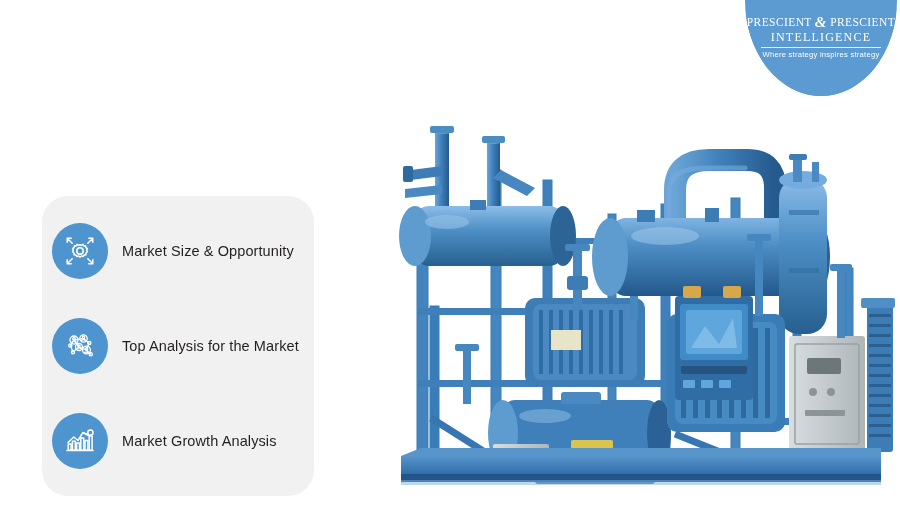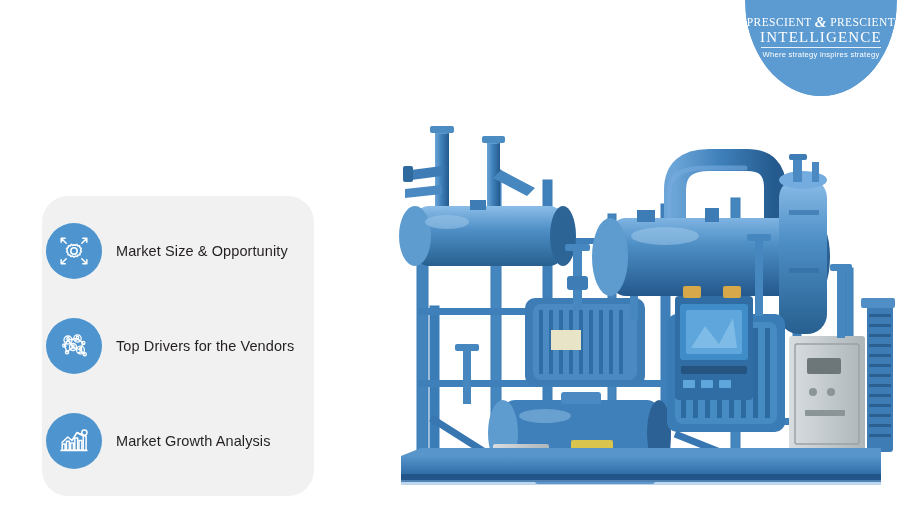--- a/index.html
+++ b/index.html
@@ -75,21 +75,21 @@
     line-height: 13px;
   }
   .logo-l1 .amp {
     font-size: 15px;
     font-weight: 700;
     font-style: italic;
     vertical-align: -1px;
   }
   .logo-l2 {
     font-family: "Liberation Serif", serif;
-    font-size: 15px;
+    font-size: 12px;
     letter-spacing: 1.2px;
     line-height: 15px;
     margin-top: 1px;
   }
   .logo-rule {
     width: 120px;
     height: 1px;
     background: rgba(255,255,255,0.85);
     margin: 2px auto 2px auto;
   }
@@ -116,21 +116,21 @@
     left: 0; top: 0;
     width: 272px; height: 300px;
     display: flex;
     flex-direction: column;
     justify-content: space-around;
     padding: 8px 0;
   }
   .feature-row {
     display: flex;
     align-items: center;
-    padding-left: 4px;
+    padding-left: 10px;
     height: 64px;
     text-align: center;
   }
   .feature-icon {
     width: 56px;
     height: 56px;
     min-width: 56px;
     border-radius: 50%;
     background: #4e95cf;
     display: flex;
@@ -204,21 +204,21 @@
             <path d="M15.2 20.8 a2.2 2.2 0 0 1 3.6 0"></path>
             <circle cx="24.5" cy="22" r="3.9"></circle>
             <circle cx="24.5" cy="20.9" r="1.25"></circle>
             <path d="M22.5 25 a2.5 2.5 0 0 1 4 0"></path>
             <circle cx="8.3" cy="17.6" r="1.6"></circle>
             <circle cx="11" cy="24.2" r="1.6"></circle>
             <circle cx="27.3" cy="14.9" r="1.6"></circle>
             <circle cx="28.7" cy="26.2" r="1.6"></circle>
           </svg>
         </span>
-        <span class="feature-label">Top Drivers for the Vendors</span>
+        <span class="feature-label">Top Analysis for the Market</span>
       </div>
 
       <div class="feature-row">
         <span class="feature-icon">
           <svg width="36" height="36" viewBox="0 0 36 36" fill="none" stroke="#ffffff" stroke-width="1.5" stroke-linecap="round" stroke-linejoin="round">
             <path d="M5 27.5 L31 27.5"></path>
             <rect x="6.2" y="21" width="2.9" height="6.2"></rect>
             <rect x="10.4" y="18.2" width="2.9" height="9"></rect>
             <rect x="14.6" y="20" width="2.9" height="7.2"></rect>
             <rect x="18.8" y="15" width="2.9" height="12.2"></rect>

